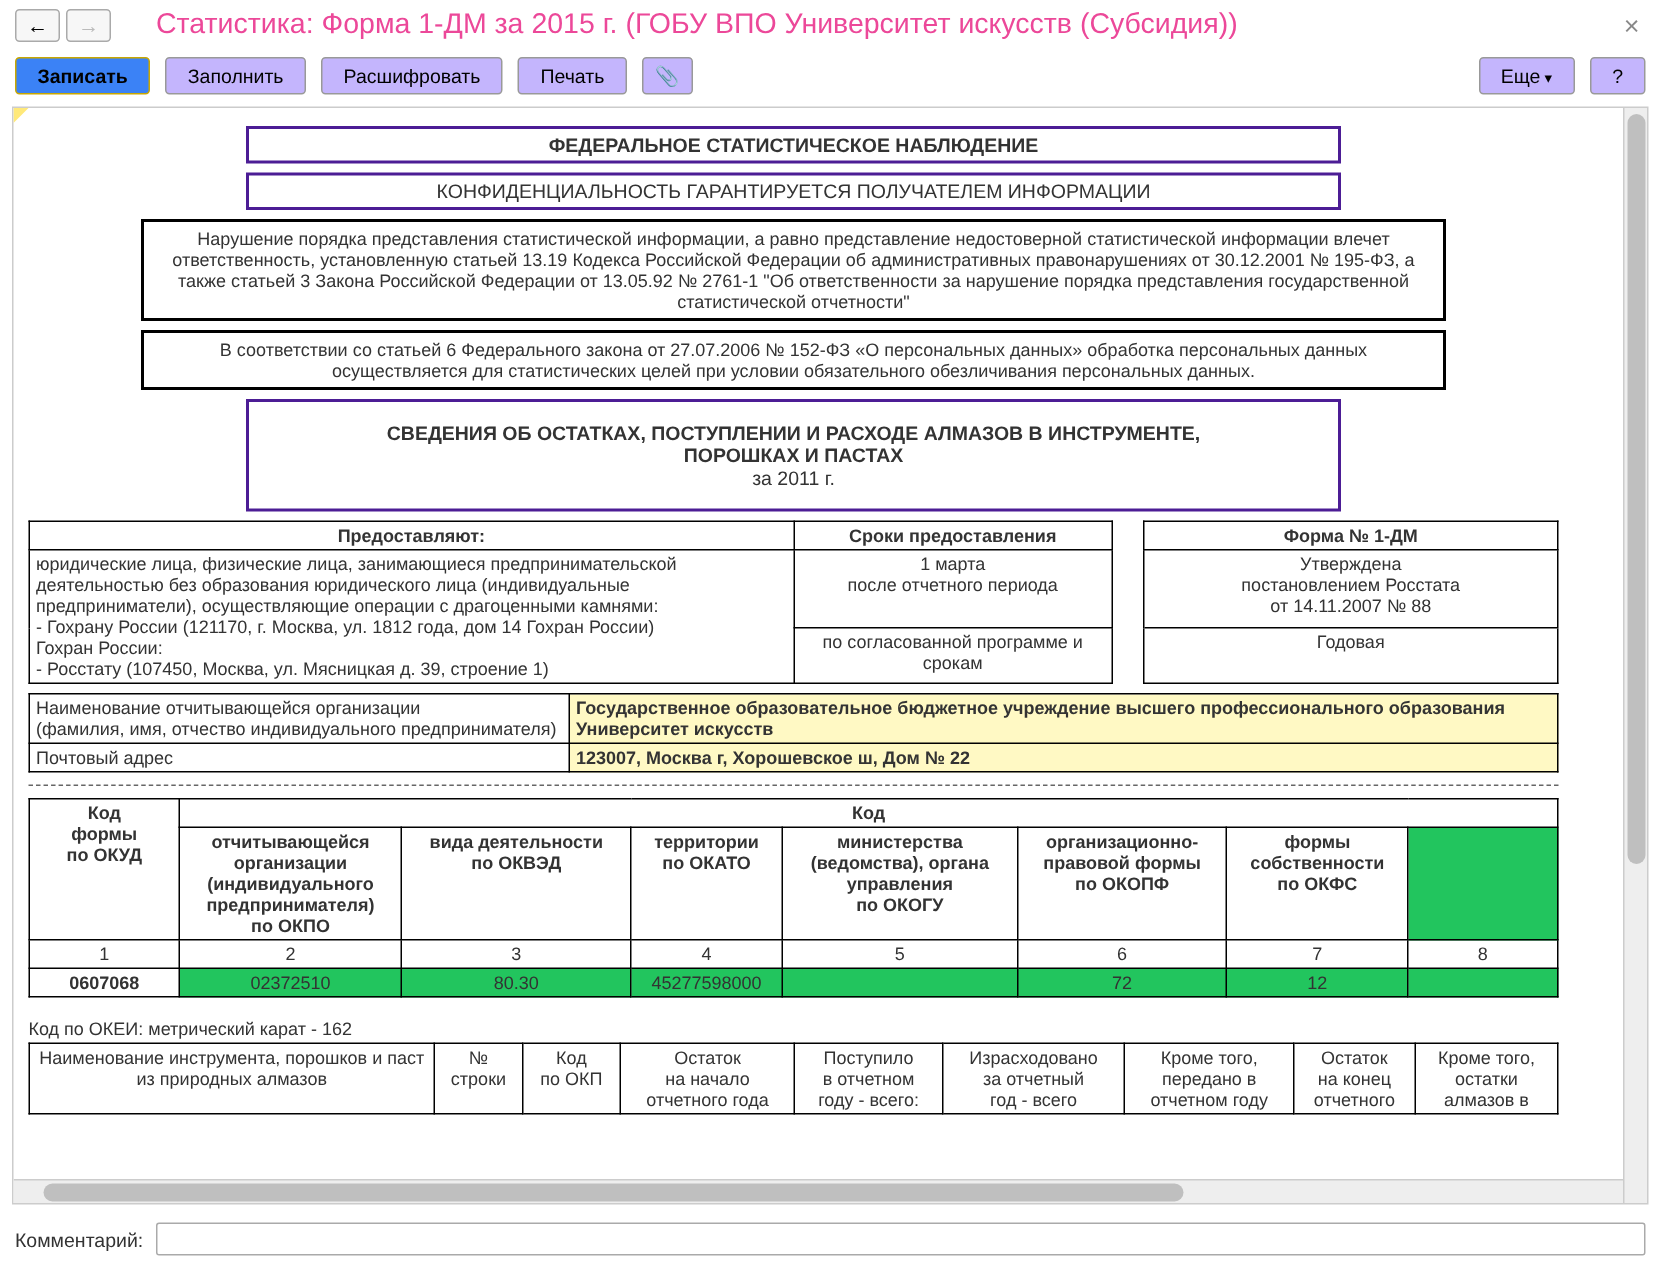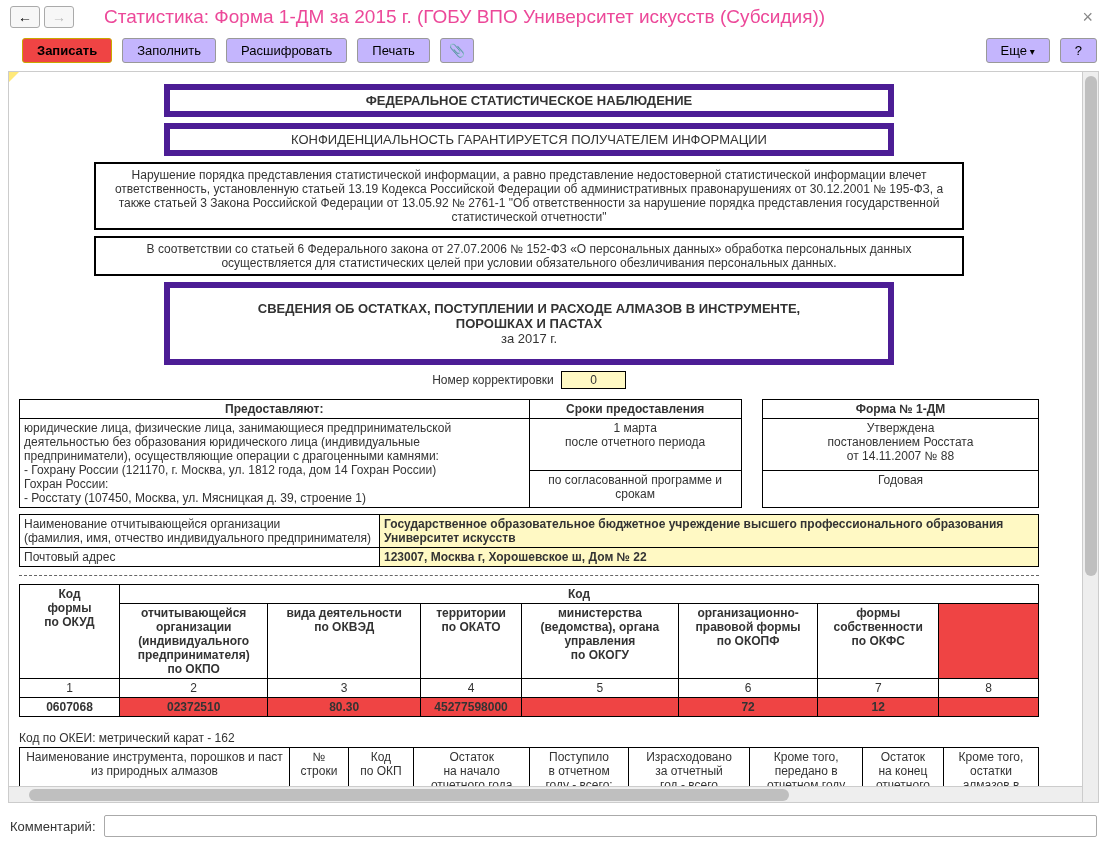--- a/index.html
+++ b/index.html
@@ -7,47 +7,47 @@
   .app { width:1107px; height:847px; display:flex; flex-direction:column; position:relative; }
   .titlebar { display:flex; align-items:center; padding:6px 10px 0 10px; }
   .nav-arrows { display:flex; gap:4px; margin-right:30px; }
   .nav-btn { width:30px; height:22px; border:1px solid #aaa; border-radius:3px; background:#f7f7f7; display:flex; align-items:center; justify-content:center; font-size:14px; cursor:pointer; }
   .nav-active { color:#000; }
   .nav-dim { color:#bbb; }
   .title { font-size:19px; font-weight:normal; color:#ec4899; flex:1; }
   .close-x { font-size:18px; color:#888; cursor:pointer; padding:0 4px; }
   .toolbar { display:flex; align-items:center; padding:10px 10px 8px 10px; gap:10px; }
   .btn { border:1px solid #999; border-radius:3px; padding:4px 14px; background:#c4b5fd; font-size:13px; cursor:pointer; }
-  .btn-primary { background:#ef4444; border-color:#c9a700; font-weight:bold;margin-left:12px; }
+  .btn-primary { background:#3b82f6; border-color:#c9a700; font-weight:bold; }
   .btn-icon { padding:4px 8px; }
   .spacer { flex:1; }
   .btn-more::after { content:" ▾"; font-size:10px; }
   .doc-pane { flex:1; margin:0 8px 6px 8px; border:1px solid #ccc; position:relative; overflow:hidden; }
   .doc-scroll { position:absolute; inset:0; overflow:auto; }
   .doc { padding:6px 10px 20px 10px; width:1040px; }
   .yellow-corner { position:absolute; left:0; top:0; width:0; height:0; border-top:10px solid #ffe97a; border-right:10px solid transparent; }
-  .box { border:6px solid #4c1d95; margin:6px auto; text-align:center; padding:3px 6px; font-weight:bold; font-size:13px; width:730px; }
+  .box { border:2px solid #4c1d95; margin:6px auto; text-align:center; padding:3px 6px; font-weight:bold; font-size:13px; width:730px; }
   .box-med { border:2px solid #000; margin:6px auto; text-align:center; padding:4px 8px; font-size:12px; width:870px; font-weight:normal; }
   .corr-row { text-align:center; margin:6px 0 10px 0; font-size:12px; }
   .corr-field { display:inline-block; border:1px solid #000; background:#fff9c4; padding:1px 28px; margin-left:4px; }
   table.grid { border-collapse:collapse; width:100%; font-size:12px; }
   table.grid td, table.grid th { border:1px solid #000; padding:2px 4px; vertical-align:top; }
   .provide-table { width:100%; margin-bottom:6px;}
   .provide-table .col1 { width:480px; }
   .provide-table .col2 { width:200px; text-align:center; }
   .provide-table .gap { border:none !important; width:20px; }
   .provide-table .col3 { width:260px; text-align:center; }
   .center { text-align:center; }
   .small { font-size:12px; }
   .org-table td { font-size:12px; }
   .org-val { background:#fff9c4; font-weight:bold; }
   .dash-line { border:none; border-top:1px dashed #666; margin:8px 0; }
   .tear-label { text-align:center; font-size:12px; margin:4px 0 8px 0; }
   .codes-table th, .codes-table td { text-align:center; font-size:12px; }
-  .codes-table .yellow { background:#ef4444; font-weight:bold; }
+  .codes-table .yellow { background:#22c55e; font-weight:normal; }
   .okei { text-align:left; font-size:12px; margin:14px 4px 2px 0; }
   .instr-table th { text-align:center; font-size:12px; font-weight:normal; }
   .footer { display:flex; align-items:center; padding:6px 10px 10px 10px; gap:8px; }
   .comment-input { flex:1; border:1px solid #aaa; border-radius:2px; padding:3px 6px; font-size:13px; height:22px; }
   .fake-hscroll { height:16px; background:#eee; border-top:1px solid #ccc; position:relative; }
   .fake-hscroll .thumb { position:absolute; left:20px; top:2px; height:12px; width:760px; background:#bfbfbf; border-radius:6px; }
   .vscroll { position:absolute; right:0; top:0; bottom:0; width:16px; background:#eee; border-left:1px solid #ccc; }
   .vscroll .thumb { position:absolute; top:4px; left:2px; width:12px; height:500px; background:#bfbfbf; border-radius:6px; }
 </style>
 </head>
@@ -78,25 +78,21 @@
     <div class="yellow-corner"></div>
     <div class="doc-scroll">
       <div class="doc">
         <div class="box">ФЕДЕРАЛЬНОЕ СТАТИСТИЧЕСКОЕ НАБЛЮДЕНИЕ</div>
         <div class="box" style="font-weight:normal">КОНФИДЕНЦИАЛЬНОСТЬ ГАРАНТИРУЕТСЯ ПОЛУЧАТЕЛЕМ ИНФОРМАЦИИ</div>
         <div class="box-med">Нарушение порядка представления статистической информации, а равно представление недостоверной статистической информации влечет ответственность, установленную статьей 13.19 Кодекса Российской Федерации об административных правонарушениях от 30.12.2001 № 195-ФЗ, а также статьей 3 Закона Российской Федерации от 13.05.92 № 2761-1 "Об ответственности за нарушение порядка представления государственной статистической отчетности"</div>
         <div class="box-med">В соответствии со статьей 6 Федерального закона от 27.07.2006 № 152-ФЗ «О персональных данных» обработка персональных данных осуществляется для статистических целей при условии обязательного обезличивания персональных данных.</div>
         <div class="box" style="width:730px; padding:13px;">
           <div>СВЕДЕНИЯ ОБ ОСТАТКАХ, ПОСТУПЛЕНИИ И РАСХОДЕ АЛМАЗОВ В ИНСТРУМЕНТЕ,</div>
           <div>ПОРОШКАХ И ПАСТАХ</div>
-          <div style="font-weight:normal">за 2017 г.</div>
-        </div>
-        <div class="corr-row">
-          <span>Номер корректировки</span>
-          <span class="corr-field">0</span>
+          <div style="font-weight:normal">за 2011 г.</div>
         </div>
 
         <table class="grid provide-table">
           <tbody>
               <tr>
             <th class="col1 center">Предоставляют:</th>
             <th class="col2">Сроки предоставления</th>
             <td class="gap"></td>
             <th class="col3">Форма № 1-ДМ</th>
           </tr>

